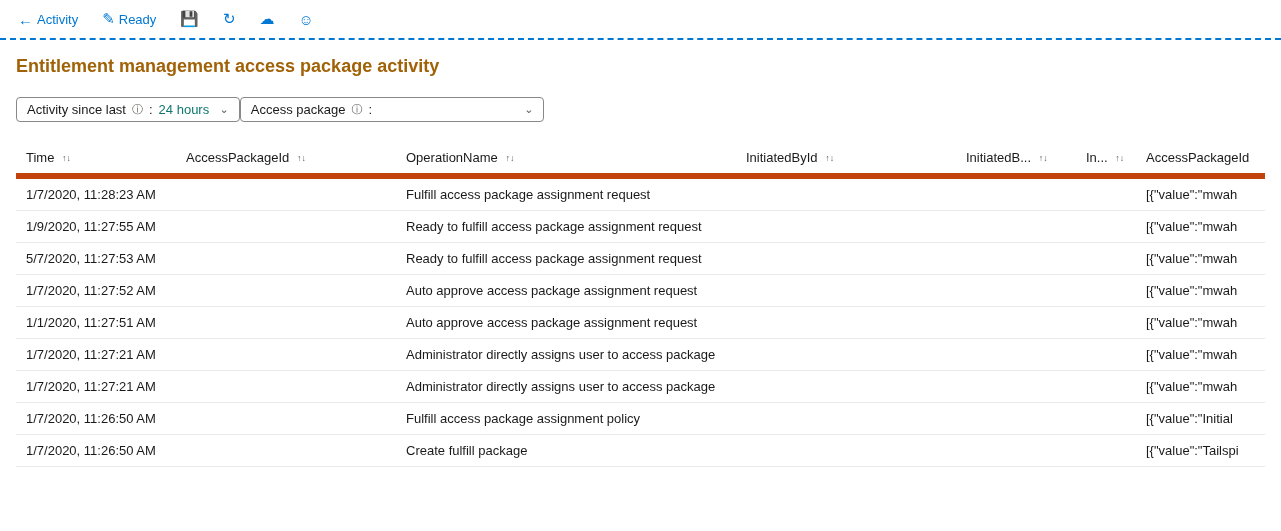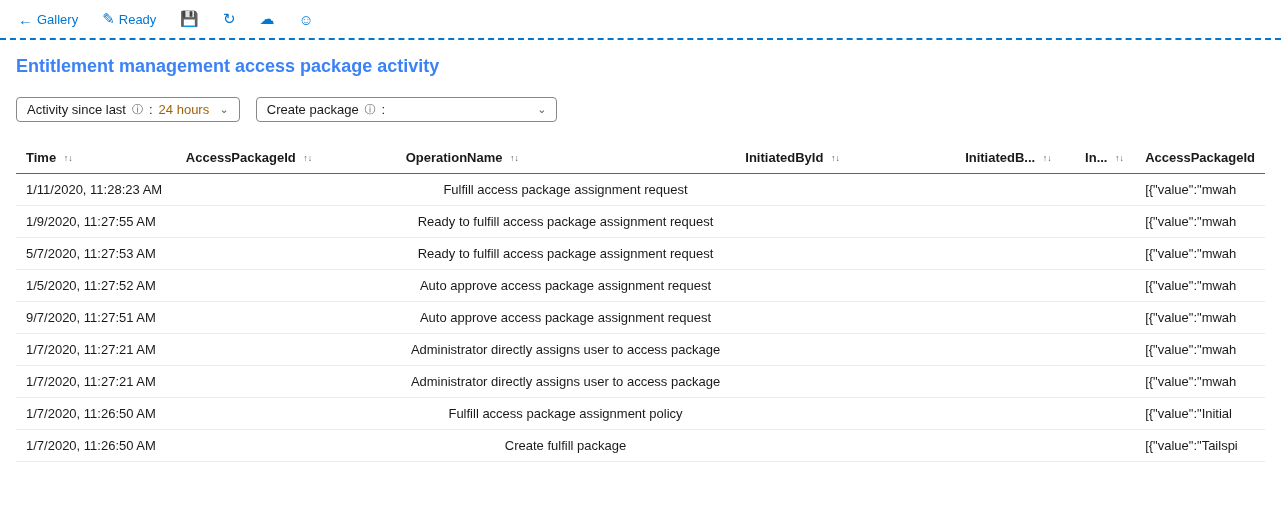--- a/index.html
+++ b/index.html
@@ -42,29 +42,28 @@
     }
 
     
     .main-content {
       padding: 16px 16px 0 16px;
     }
 
     .page-title {
       font-size: 18px;
       font-weight: 600;
-      color: #3b82f6;
+      color: #a16207;
       margin-bottom: 20px;
     }
 
     
     .filters-row {
       display: flex;
       align-items: center;
-      gap: 16px;
       margin-bottom: 20px;
     }
     .filter-group {
       display: flex;
       align-items: center;
       gap: 6px;
       border: 1px solid #8a8886;
       border-radius: 4px;
       padding: 4px 10px;
       background: #fff;
@@ -79,21 +78,21 @@
       font-size: 11px;
       cursor: pointer;
     }
     .filter-colon {
       color: #1a1a1a;
     }
     .filter-select {
       border: none;
       outline: none;
       font-size: 13px;
-      color: #a16207;
+      color: #0f766e;
       background: transparent;
       cursor: pointer;
       appearance: none;
       padding-right: 4px;
     }
     .filter-chevron {
       color: #605e5c;
       font-size: 11px;
     }
     .filter-select-wide {
@@ -101,22 +100,22 @@
     }
 
     
     .data-table {
       width: 100%;
       border-collapse: collapse;
     }
     .data-table th {
       text-align: left;
       padding: 8px 10px;
-      border-bottom: 1px solid #c2410c;
-      font-weight: 700;
+      border-bottom: 6px solid #c2410c;
+      font-weight: 400;
       font-size: 13px;
       color: #1a1a1a;
       white-space: nowrap;
       background: #fff;
     }
     .data-table th .sort-icons {
       display: inline-flex;
       flex-direction: column;
       margin-left: 4px;
       vertical-align: middle;
@@ -129,33 +128,33 @@
       border-bottom: 1px solid #edebe9;
       font-size: 13px;
       color: #1a1a1a;
       white-space: nowrap;
       overflow: hidden;
       text-overflow: ellipsis;
       max-width: 0;
     }
     .col-time { width: 160px; }
     .col-pkgid { width: 220px; }
-    .col-opname { width: 340px; max-width: 340px; text-align: center; }
+    .col-opname { width: 340px; max-width: 340px; }
     .col-initbyid { width: 220px; }
     .col-initbyb { width: 120px; }
     .col-in { width: 60px; }
     .col-addl { width: auto; min-width: 120px; }
   </style>
 </head>
 <body>
 
 <div class="toolbar dashed-border">
   <button class="toolbar-btn">
     <span class="toolbar-icon">←</span>
-    <span>Gallery</span>
+    <span>Activity</span>
   </button>
   <button class="toolbar-btn">
     <span class="toolbar-icon">✎</span>
     <span>Ready</span>
   </button>
   <button class="toolbar-btn">
     <span class="toolbar-icon">💾</span>
   </button>
   <button class="toolbar-btn">
     <span class="toolbar-icon">↻</span>
@@ -181,21 +180,21 @@
         <option>1 hour</option>
         <option>6 hours</option>
         <option>12 hours</option>
         <option>7 days</option>
         <option>30 days</option>
       </select>
       <span class="filter-chevron">⌄</span>
     </div>
 
     <div class="filter-group">
-      <span class="filter-label">Create package</span>
+      <span class="filter-label">Access package</span>
       <span class="filter-info-icon">ⓘ</span>
       <span class="filter-colon"> : </span>
       <select class="filter-select filter-select-wide">
         <option value=""></option>
       </select>
       <span class="filter-chevron">⌄</span>
     </div>
   </div>
 
   <table class="data-table">
@@ -225,21 +224,21 @@
           In...
           <span class="sort-icons">↑↓</span>
         </th>
         <th class="col-addl">
           AccessPackageId
         </th>
       </tr>
     </thead>
     <tbody id="table-body">
     <tr>
-          <td class="col-time">1/11/2020, 11:28:23 AM</td>
+          <td class="col-time">1/7/2020, 11:28:23 AM</td>
           <td class="col-pkgid"></td>
           <td class="col-opname">Fulfill access package assignment request</td>
           <td class="col-initbyid"></td>
           <td class="col-initbyb"></td>
           <td class="col-in"></td>
           <td class="col-addl">[{"value":"mwah</td>
         </tr>
         <tr>
           <td class="col-time">1/9/2020, 11:27:55 AM</td>
           <td class="col-pkgid"></td>
@@ -252,30 +251,30 @@
         <tr>
           <td class="col-time">5/7/2020, 11:27:53 AM</td>
           <td class="col-pkgid"></td>
           <td class="col-opname">Ready to fulfill access package assignment request</td>
           <td class="col-initbyid"></td>
           <td class="col-initbyb"></td>
           <td class="col-in"></td>
           <td class="col-addl">[{"value":"mwah</td>
         </tr>
         <tr>
-          <td class="col-time">1/5/2020, 11:27:52 AM</td>
+          <td class="col-time">1/7/2020, 11:27:52 AM</td>
           <td class="col-pkgid"></td>
           <td class="col-opname">Auto approve access package assignment request</td>
           <td class="col-initbyid"></td>
           <td class="col-initbyb"></td>
           <td class="col-in"></td>
           <td class="col-addl">[{"value":"mwah</td>
         </tr>
         <tr>
-          <td class="col-time">9/7/2020, 11:27:51 AM</td>
+          <td class="col-time">1/1/2020, 11:27:51 AM</td>
           <td class="col-pkgid"></td>
           <td class="col-opname">Auto approve access package assignment request</td>
           <td class="col-initbyid"></td>
           <td class="col-initbyb"></td>
           <td class="col-in"></td>
           <td class="col-addl">[{"value":"mwah</td>
         </tr>
         <tr>
           <td class="col-time">1/7/2020, 11:27:21 AM</td>
           <td class="col-pkgid"></td>

